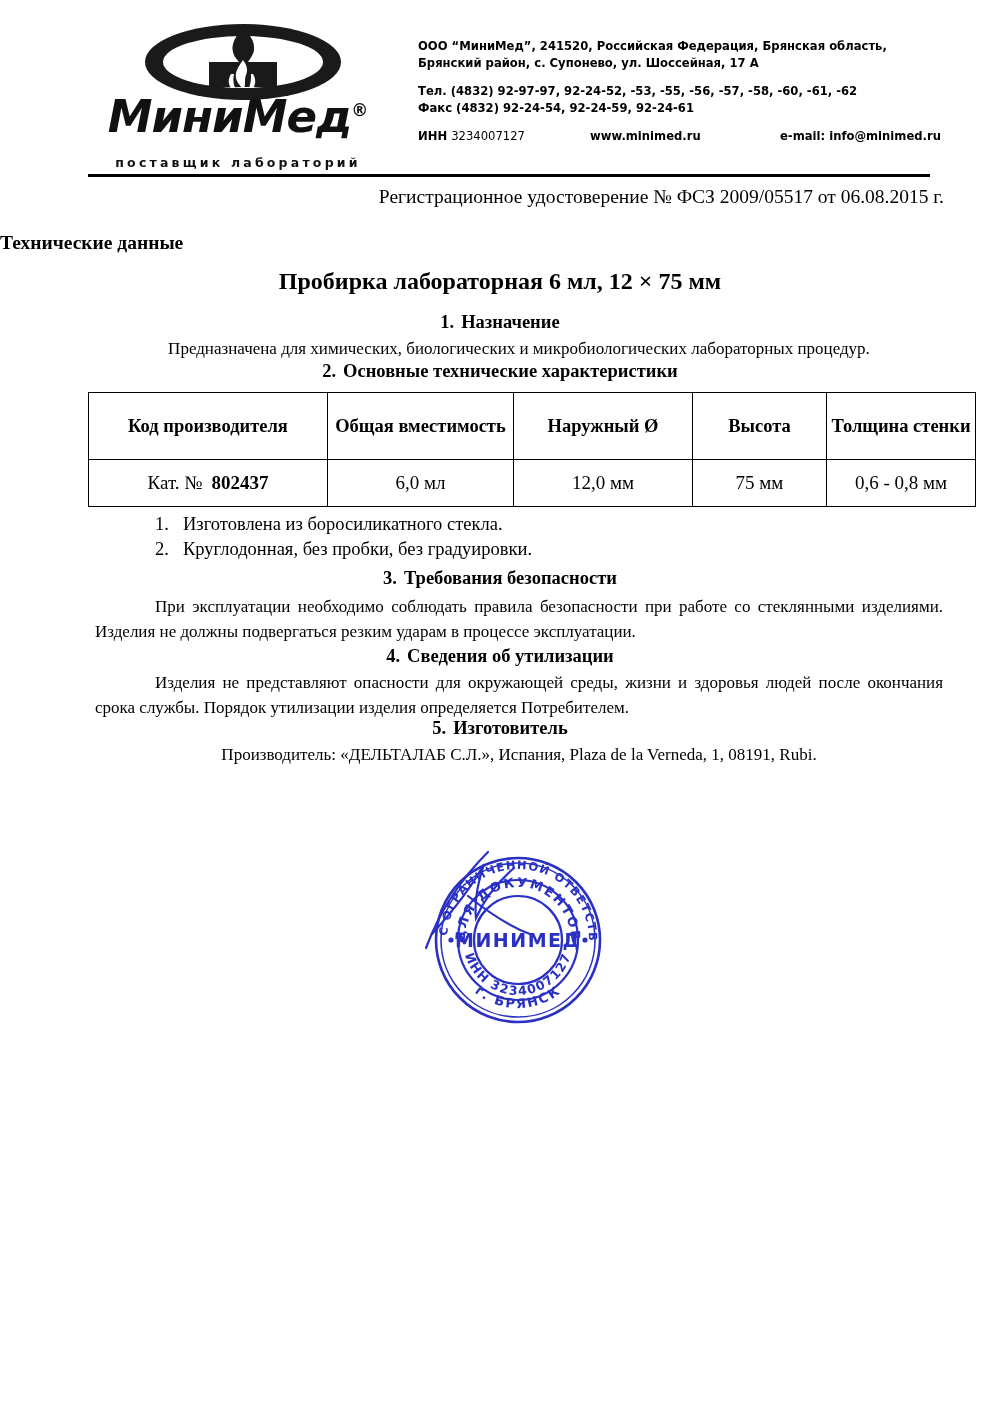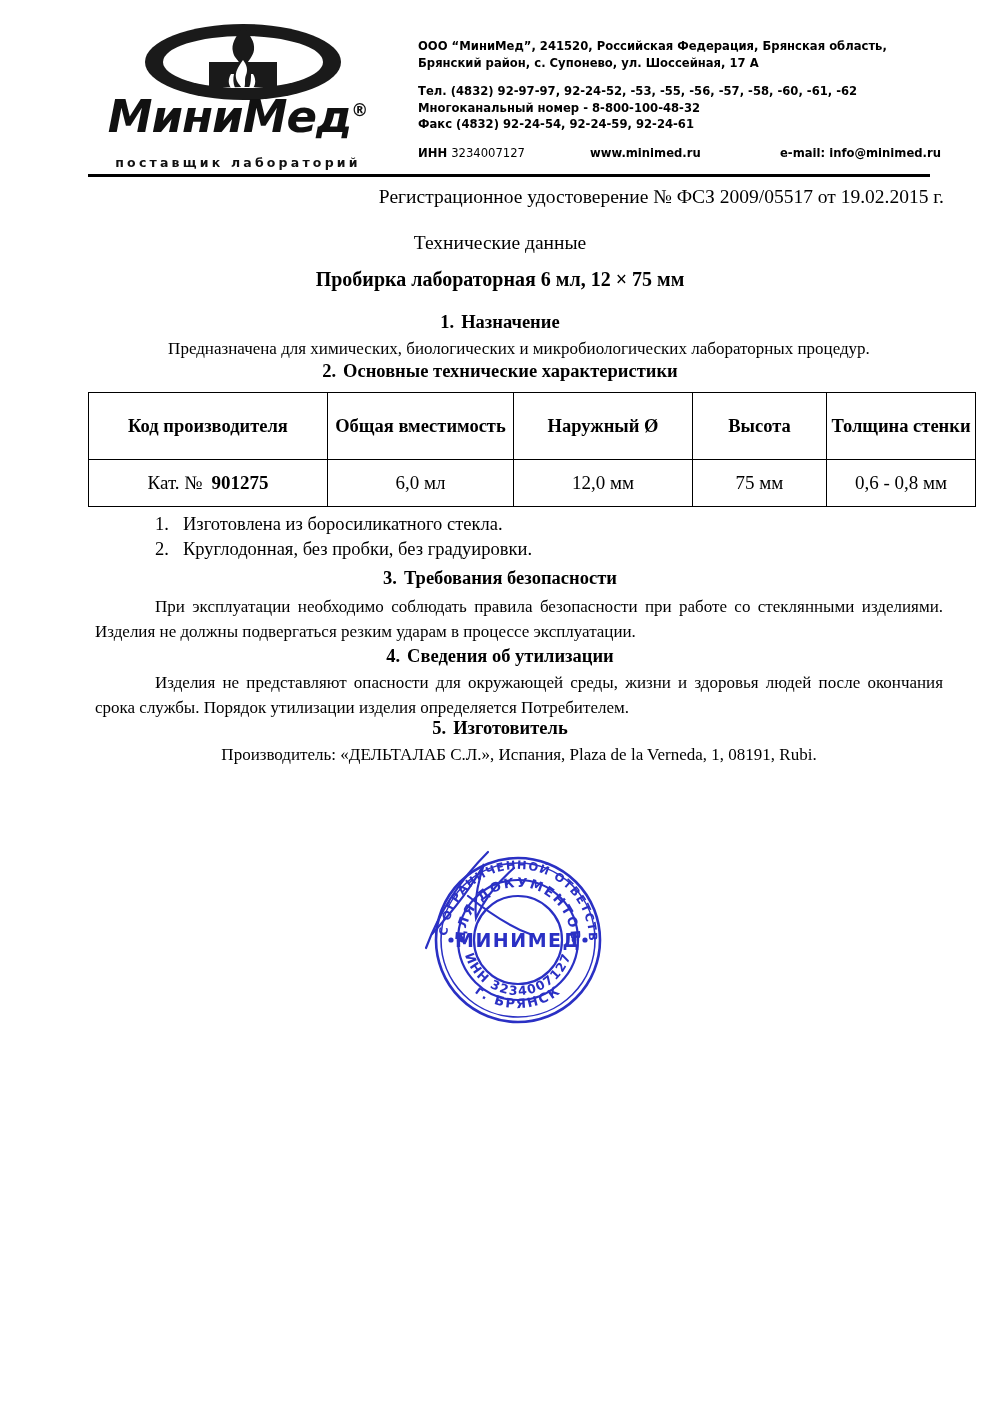--- a/index.html
+++ b/index.html
@@ -120,30 +120,30 @@
     top: 186px;
     width: 944px;
     text-align: right;
     font-size: 19.5px;
   }
 
   .doc-subtitle {
     position: absolute;
     left: 0; top: 232px;
     width: 1000px;
-    text-align: center;
+    text-align: left;
     font-size: 19.5px;
-    font-weight: normal;
+    font-weight: bold;
   }
   .doc-title {
     position: absolute;
     left: 0; top: 268px;
     width: 1000px;
     text-align: center;
-    font-size: 20px;
+    font-size: 24px;
     font-weight: bold;
   }
 
   .section-head {
     position: absolute;
     left: 0;
     width: 1000px;
     text-align: center;
     font-size: 18.5px;
     font-weight: bold;
@@ -269,34 +269,33 @@
       <div class="logo-tagline">поставщик лабораторий</div>
     </div>
 
     <div class="contact-block">
       <div class="contact-group">
         <div class="contact-line">ООО “МиниМед”, 241520, Российская Федерация, Брянская область,</div>
         <div class="contact-line">Брянский район, с. Супонево, ул. Шоссейная, 17 А</div>
       </div>
       <div class="contact-group">
         <div class="contact-line">Тел. (4832) 92-97-97, 92-24-52, -53, -55, -56, -57, -58, -60, -61, -62</div>
-        <div class="contact-line">Многоканальный номер - 8-800-100-48-32</div>
         <div class="contact-line">Факс (4832) 92-24-54, 92-24-59, 92-24-61</div>
       </div>
       <div class="contact-row-bottom">
         <span class="c-inn"><span>ИНН</span> <span class="nf">3234007127</span></span>
         <span class="c-web">www.minimed.ru</span>
         <span class="c-mail">e-mail: info@minimed.ru</span>
       </div>
     </div>
 
     <div class="header-rule"></div>
   </div>
 
-  <div class="reg-line">Регистрационное удостоверение № ФСЗ 2009/05517 от 19.02.2015 г.</div>
+  <div class="reg-line">Регистрационное удостоверение № ФСЗ 2009/05517 от 06.08.2015 г.</div>
 
   <div class="doc-subtitle">Технические данные</div>
   <div class="doc-title">Пробирка лабораторная 6 мл, 12 × 75 мм</div>
 
   <div class="section-head" style="top:312px;">
     <span class="sh-num">1.</span><span>Назначение</span>
   </div>
   <div class="para center" style="top:336px;">Предназначена для химических, биологических и микробиологических лабораторных процедур.</div>
 
   <div class="section-head" style="top:361px;">
@@ -308,21 +307,21 @@
       <tr>
         <th class="col-1">Код производителя</th>
         <th class="col-2">Общая вместимость</th>
         <th class="col-3">Наружный Ø</th>
         <th class="col-4">Высота</th>
         <th class="col-5">Толщина стенки</th>
       </tr>
     </thead>
     <tbody>
       <tr>
-        <td><span>Кат. №</span><span class="code-bold">901275</span></td>
+        <td><span>Кат. №</span><span class="code-bold">802437</span></td>
         <td>6,0 мл</td>
         <td>12,0 мм</td>
         <td>75 мм</td>
         <td>0,6 - 0,8 мм</td>
       </tr>
     </tbody>
   </table>
 
   <div class="num-list">
     <div class="num-list-item">

